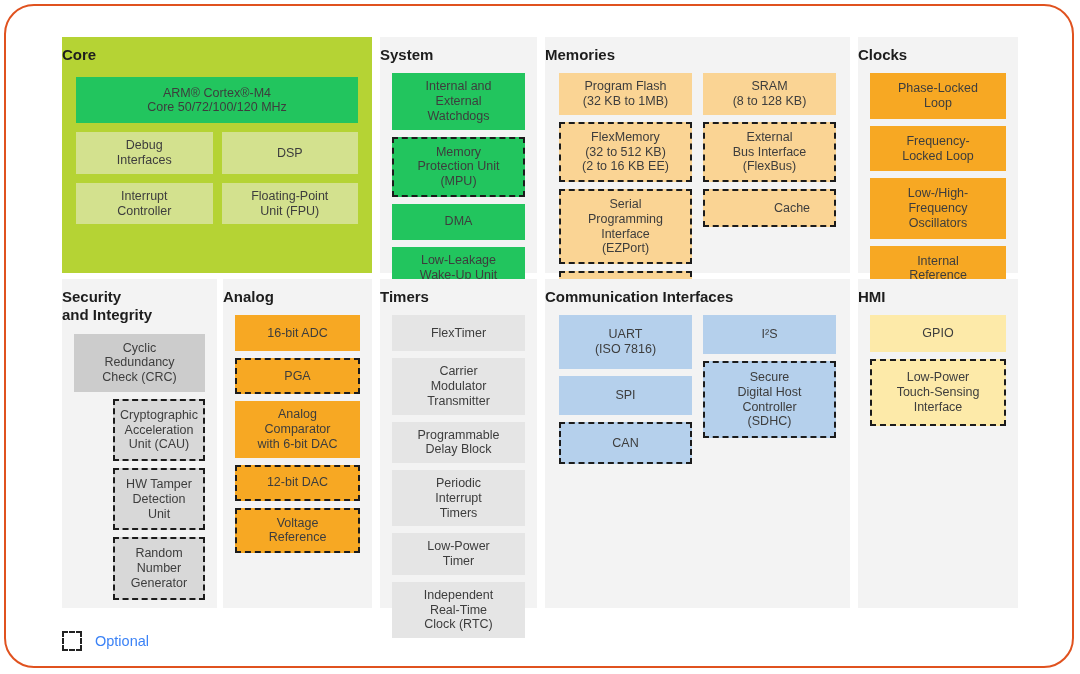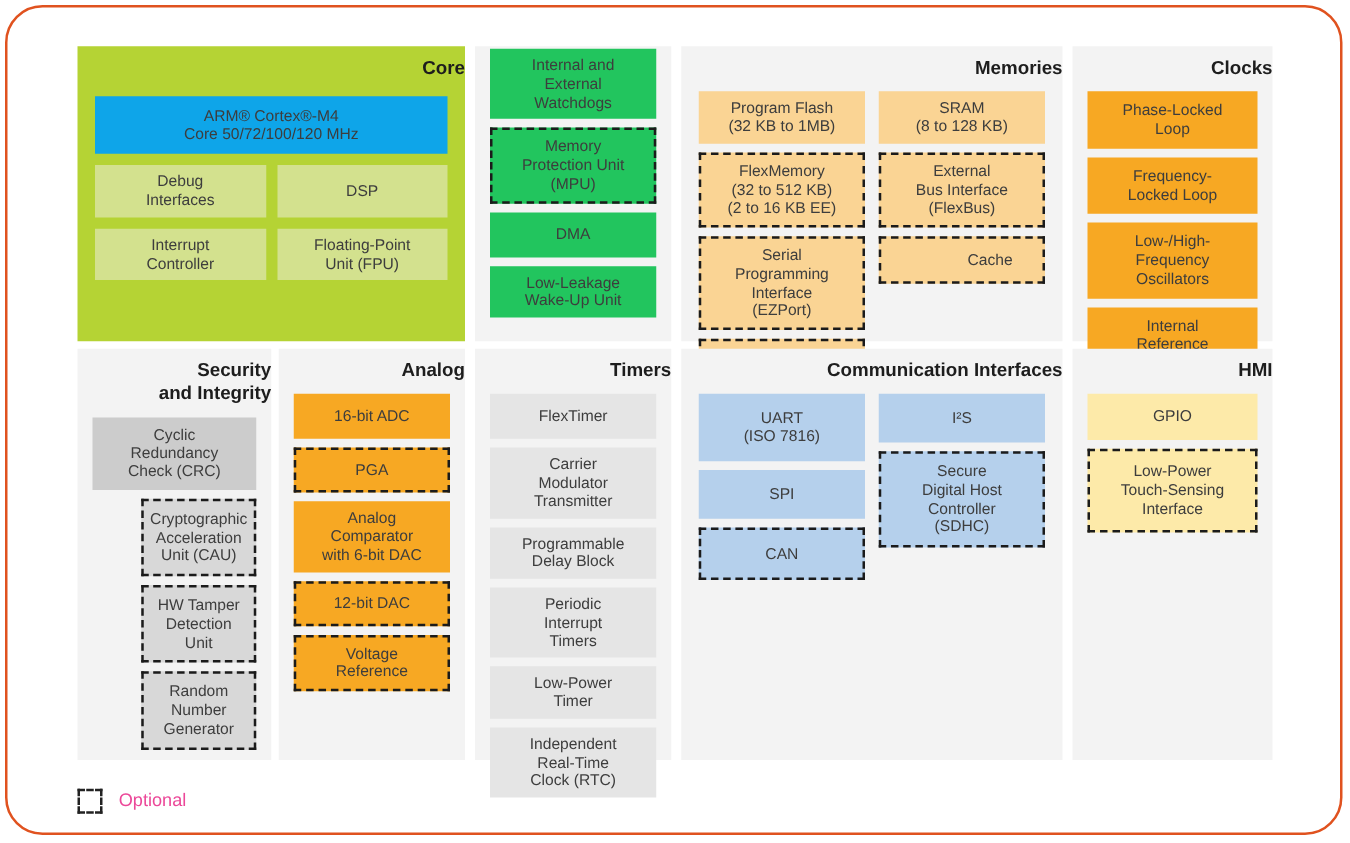--- a/index.html
+++ b/index.html
@@ -2,30 +2,30 @@
 <html><head>
 <meta charset="utf-8">
 <style>
   html,body{margin:0;padding:0;background:#ffffff;}
   body{font-family:"Liberation Sans","DejaVu Sans",sans-serif;}
   .canvas{position:relative;width:1080px;height:674px;background:#ffffff;overflow:hidden;}
   .frame{position:absolute;left:4px;top:4px;right:6px;bottom:6px;border:2.5px solid #e0521f;border-radius:30px;pointer-events:none;}
 
   .panel{position:absolute;background:#f3f3f3;}
   .panel.green{background:#b5d334;}
-  .panel-title{font-weight:bold;font-size:15px;text-align:right;padding:9px 0 7px;color:#1d1d1d;line-height:1.22;white-space:pre-line;}
+  .panel-title{font-weight:bold;font-size:15px;text-align:left;padding:9px 0 7px;color:#1d1d1d;line-height:1.22;white-space:pre-line;}
 
   .stack{display:flex;flex-direction:column;gap:7px;margin:2px 12px 0;}
   .block{display:flex;align-items:center;justify-content:center;text-align:center;
          font-size:12.5px;line-height:1.18;color:#3d3d3d;white-space:pre-line;
          padding:6px 3px;min-height:36px;box-sizing:border-box;}
   .block.optional{border:2px dashed #1b1b1b;}
 
   
-  .c-green-arm{background:#0ea5e9;}
+  .c-green-arm{background:#22c55e;}
   .c-green-sub{background:#d3e18e;}
   .c-gray-dk{background:#22c55e;}
   .c-gray-sec{background:#cccccc;}
   .c-gray-secd{background:#d8d8d8;margin-left:39px;}
   .c-gray-lt{background:#e5e5e5;}
   .c-tan{background:#fad494;}
   .c-orange{background:#f7a823;}
   .c-blue{background:#b5d0ec;}
   .c-yellow{background:#fdeaa9;}
 
@@ -39,21 +39,21 @@
   .twocol .stack{margin:0;}
 
   .comm .block{padding:12px 3px;min-height:37px;}
   .clk .block{padding:8px 3px;}
   .sec .block{padding:7px 3px;min-height:40px;}
   .hmi .block{padding:9px 3px;min-height:37px;}
 
   
   .legend{position:absolute;left:62px;top:631px;display:flex;align-items:center;}
   .legend-swatch{width:16px;height:16px;border:2px dashed #222222;background:#ffffff;}
-  .legend-label{margin-left:13px;font-size:14.5px;color:#ec4899;}
+  .legend-label{margin-left:13px;font-size:14.5px;color:#3b82f6;}
 </style>
 </head>
 <body>
 
 <div class="canvas">
   <div class="frame"></div>
 
   <div class="panel green" style="left:62px;top:37px;width:310px;height:236px;">
     <div class="panel-title">Core</div>
     <div class="block c-green-arm arm-block">ARM® Cortex®-M4
@@ -63,20 +63,21 @@
 Interfaces</div>
       <div class="block c-green-sub">DSP</div>
       <div class="block c-green-sub">Interrupt
 Controller</div>
       <div class="block c-green-sub">Floating-Point
 Unit (FPU)</div>
     </div>
   </div>
 
   <div class="panel" style="left:380px;top:37px;width:157px;height:236px;">
+    <div class="panel-title">System</div>
     <div class="stack">
       <div class="block c-gray-dk">Internal and
 External
 Watchdogs</div>
       <div class="block c-gray-dk optional">Memory
 Protection Unit
 (MPU)</div>
       <div class="block c-gray-dk">DMA</div>
       <div class="block c-gray-dk">Low-Leakage
 Wake-Up Unit</div>

